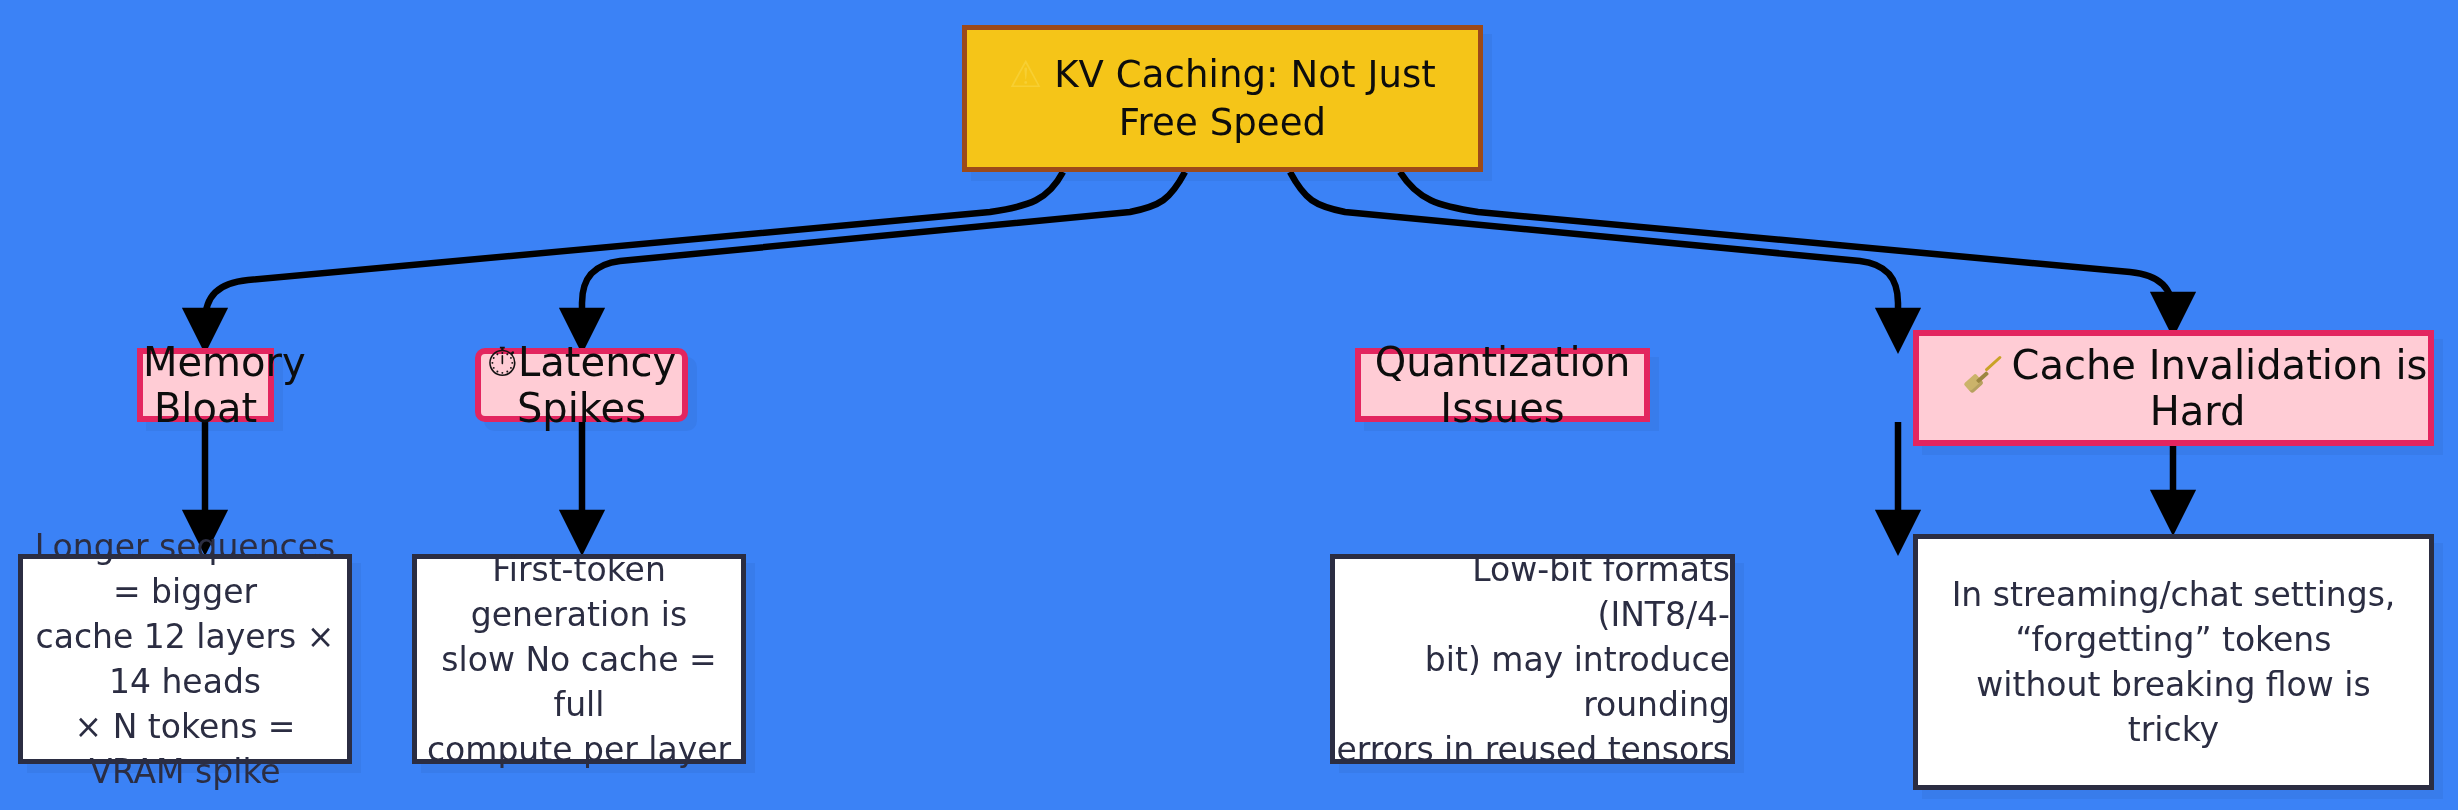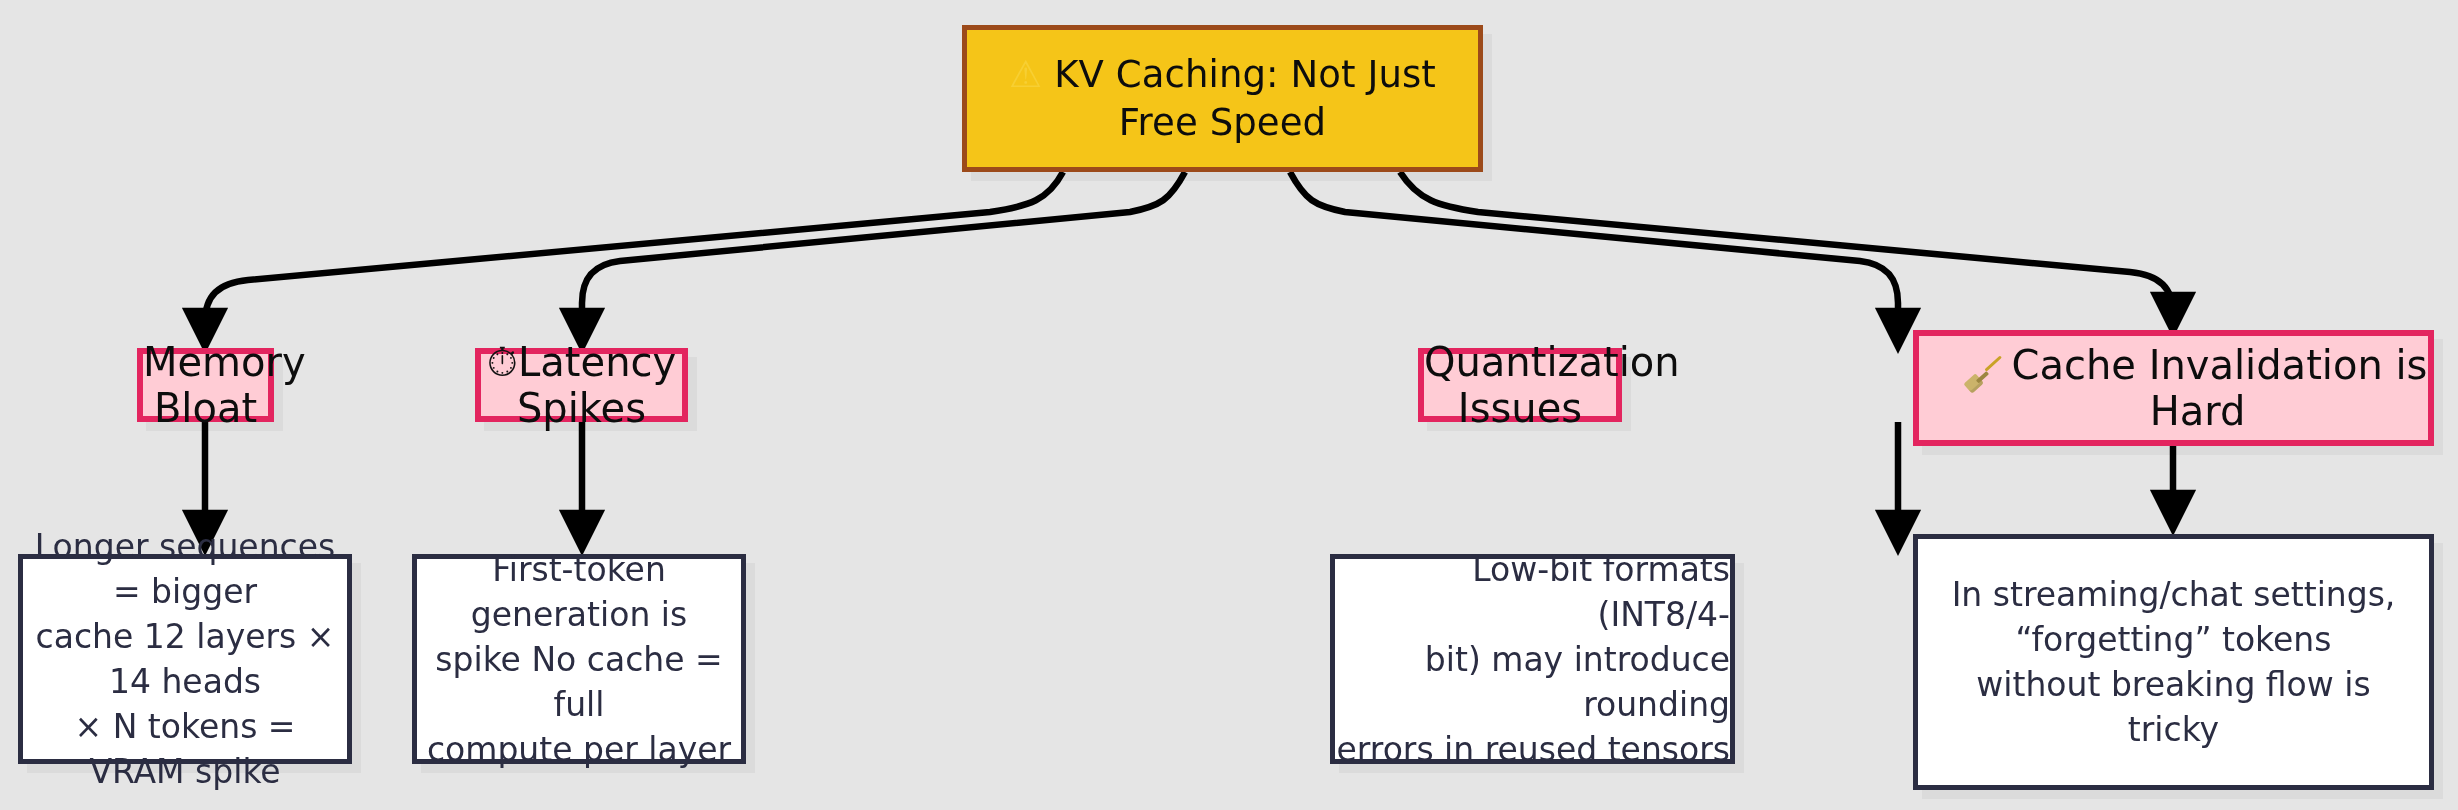--- a/index.html
+++ b/index.html
@@ -7,21 +7,21 @@
     padding: 0;
     background: #ffffff;
   }
   body {
     font-family: "DejaVu Sans", sans-serif;
   }
   #stage {
     position: relative;
     width: 2458px;
     height: 810px;
-    background: #e5e5e5;
+    background: #3b82f6;
     overflow: hidden;
   }
   #edges {
     position: absolute;
     left: 0;
     top: 0;
     width: 2458px;
     height: 810px;
     pointer-events: none;
   }
@@ -161,42 +161,42 @@
 
   <div class="node node-root" style="left:962px; top:25px; width:521px; height:147px;">
     <span class="label"><span class="warn-glyph">⚠</span> <span>KV Caching: Not Just
 Free Speed</span></span>
   </div>
 
   <div class="node node-mid" style="left:137px; top:348px; width:137px; height:74px;">
     <span class="label">Memory Bloat</span>
   </div>
 
-  <div class="node node-mid" style="left:475px; top:348px; width:213px; height:74px;">
+  <div class="node node-mid" style="left:475px; top:348px; width:213px; height:74px;border-radius:10px;">
     <span class="label"><span class="glyph-mono">⏱</span><span>Latency Spikes</span></span>
   </div>
 
-  <div class="node node-mid" style="left:1418px; top:348px; width:204px; height:74px;">
+  <div class="node node-mid" style="left:1355px; top:348px; width:295px; height:74px;">
     <span class="label">Quantization Issues</span>
   </div>
 
   <div class="node node-mid" style="left:1913px; top:330px; width:521px; height:116px;padding-left:48px;">
     <span class="label"><span class="glyph-broom"><span class="handle"></span><span class="bristles"></span><span class="band"></span></span><span>Cache Invalidation is
 Hard</span></span>
   </div>
 
   <div class="node node-leaf" style="left:18px; top:554px; width:334px; height:210px;">
     <span class="label">Longer sequences = bigger
 cache 12 layers × 14 heads
 × N tokens = VRAM spike</span>
   </div>
 
   <div class="node node-leaf" style="left:412px; top:554px; width:334px; height:210px;">
     <span class="label">First-token generation is
-spike No cache = full
+slow No cache = full
 compute per layer</span>
   </div>
 
   <div class="node node-leaf" style="left:1330px; top:554px; width:405px; height:210px;text-align:right;">
     <span class="label">Low-bit formats (INT8/4-
 bit) may introduce rounding
 errors in reused tensors</span>
   </div>
 
   <div class="node node-leaf" style="left:1913px; top:534px; width:521px; height:256px;">

